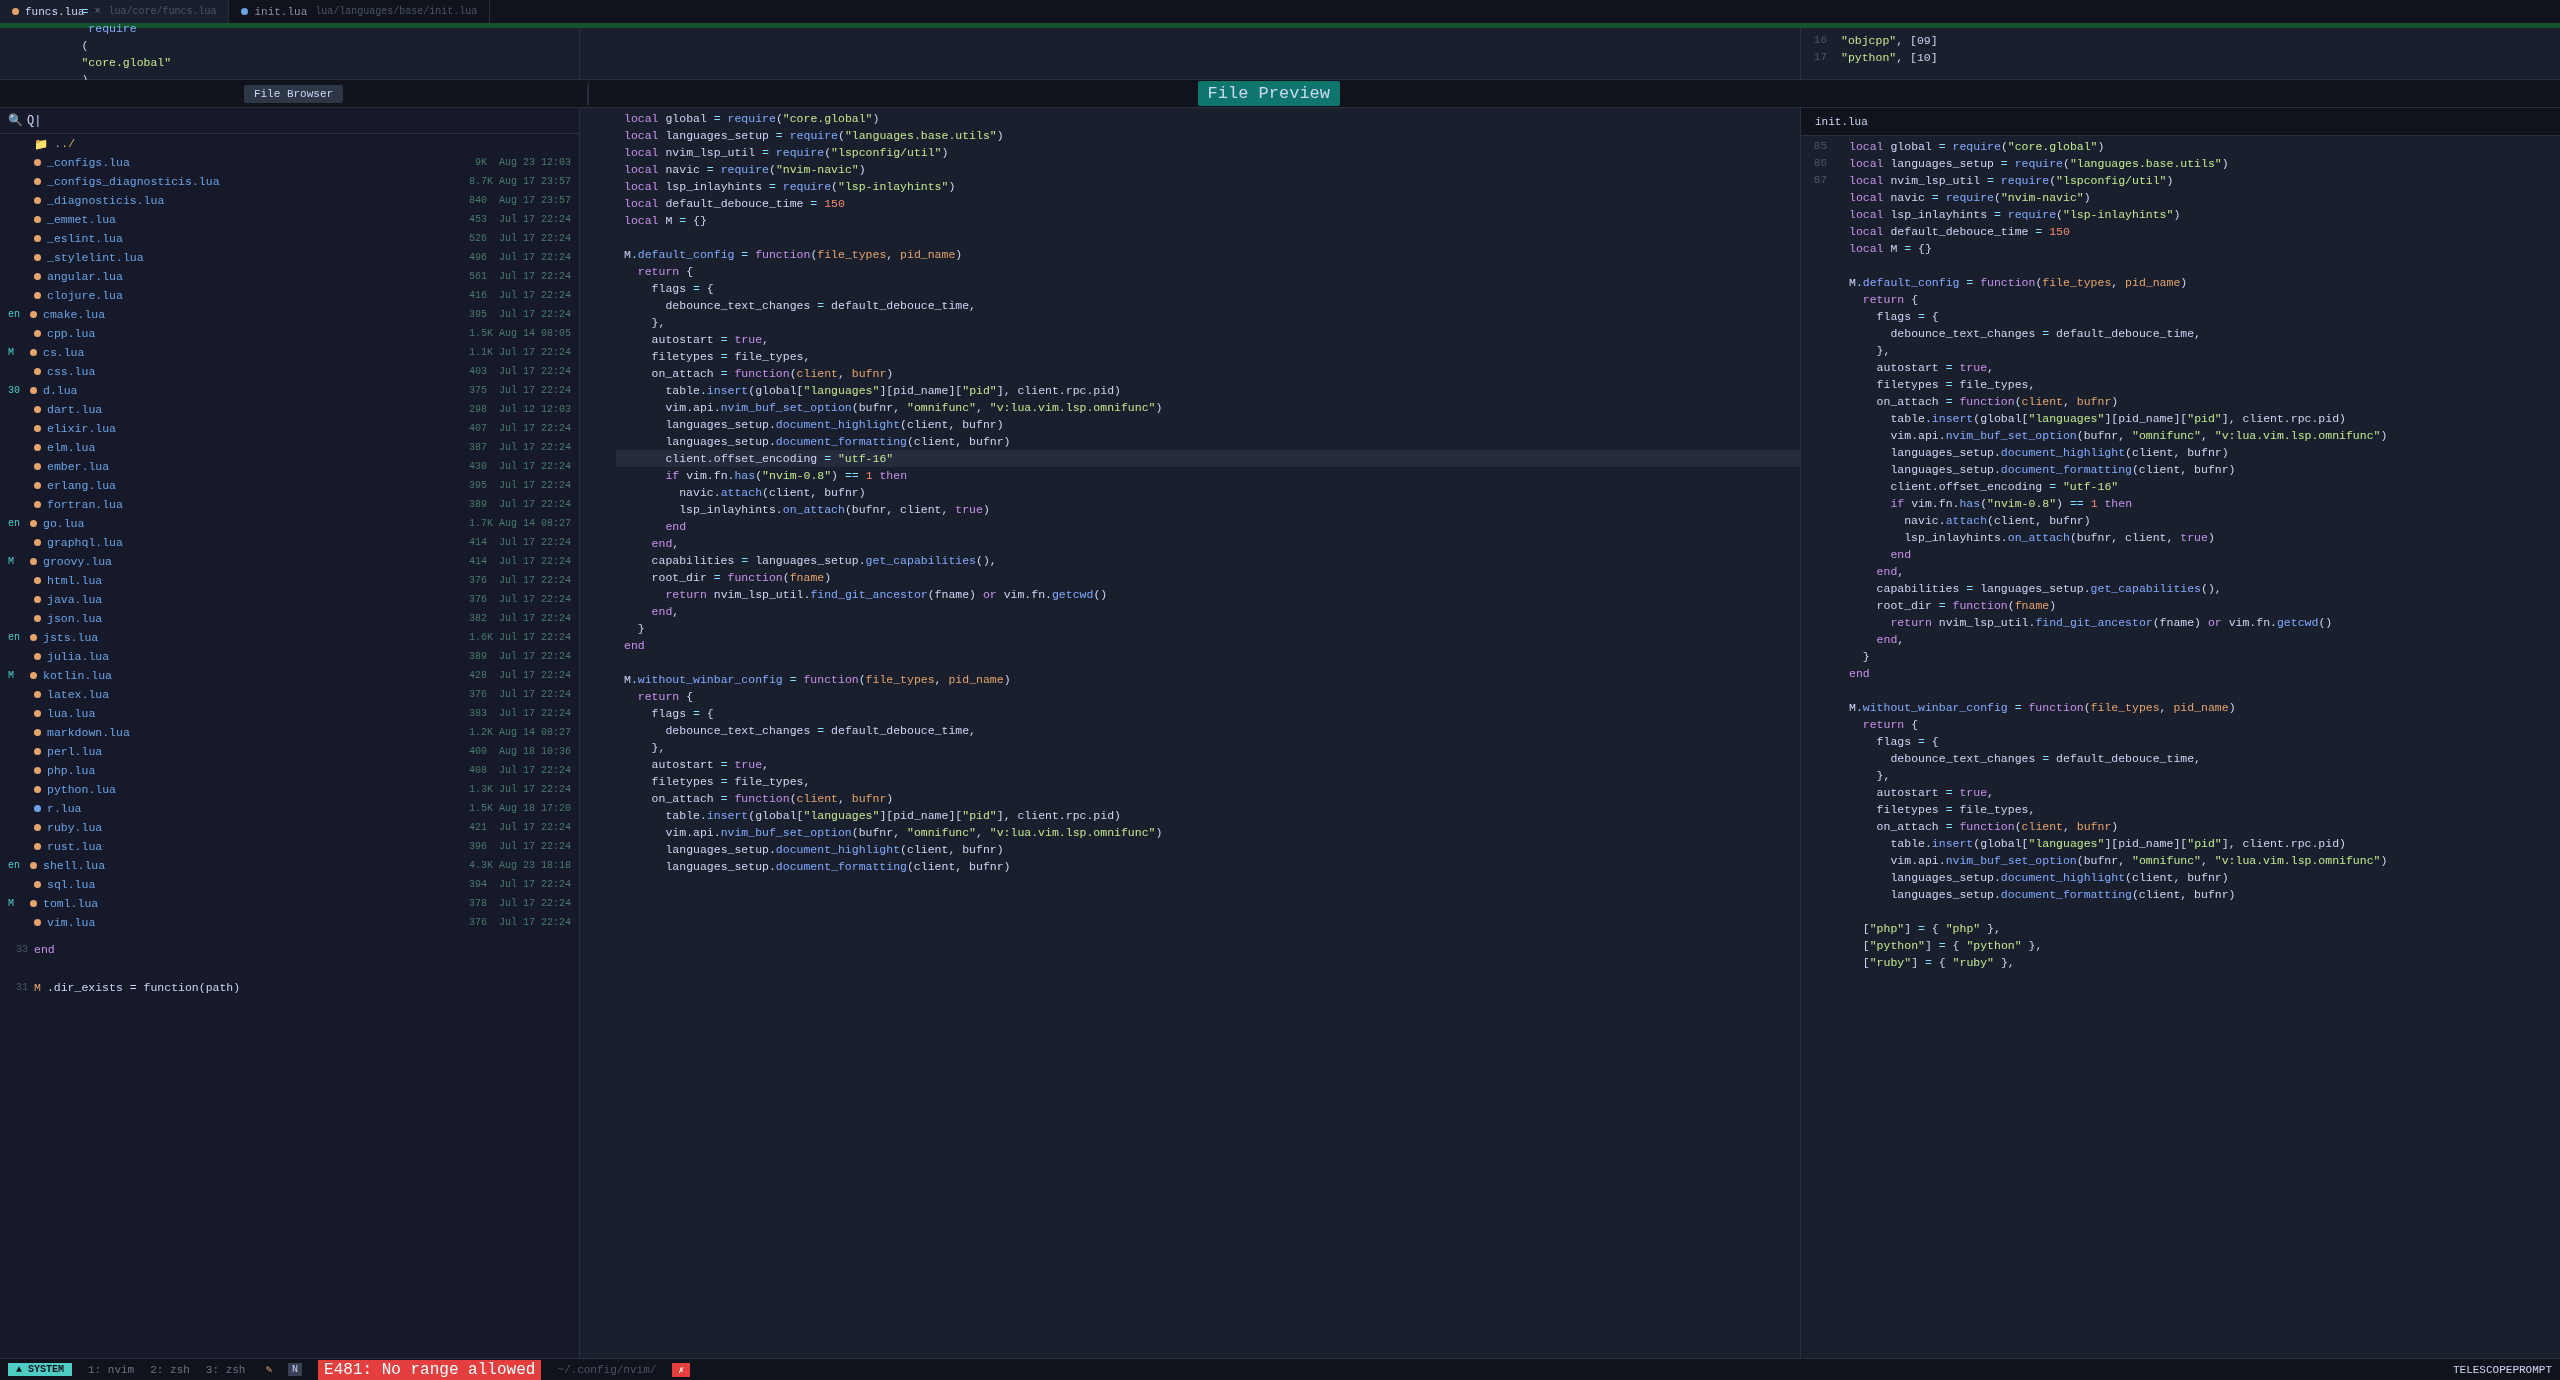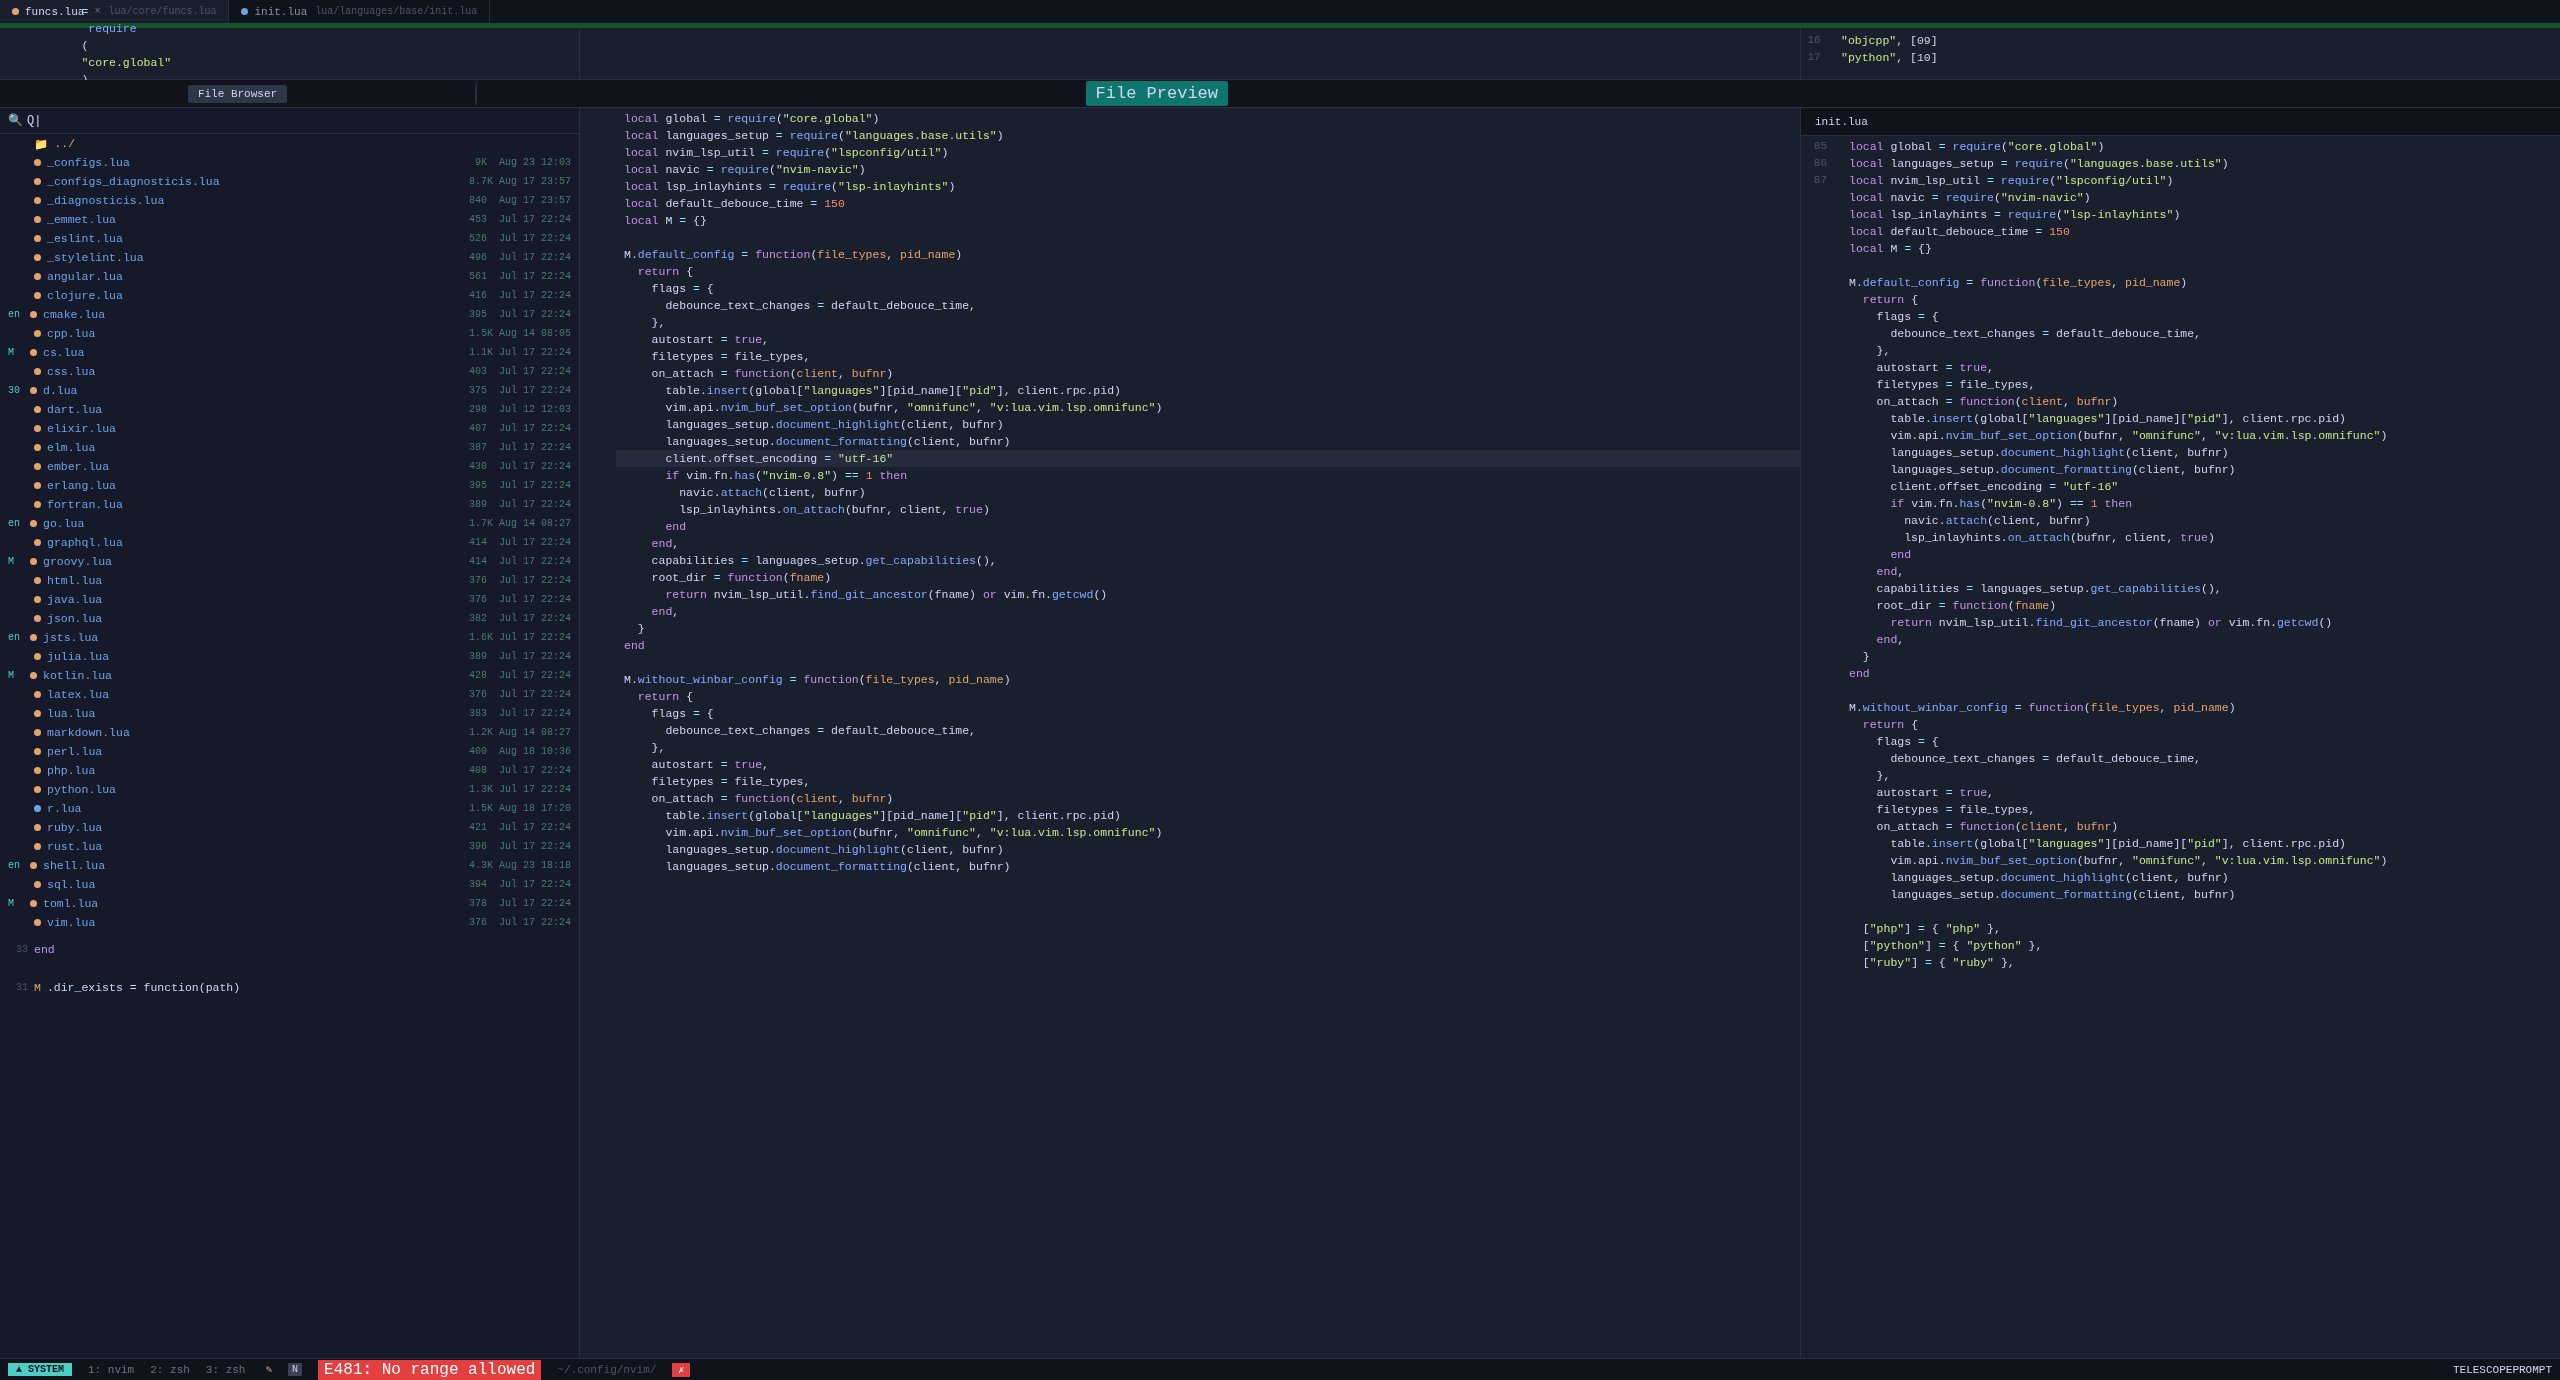--- a/index.html
+++ b/index.html
@@ -340,34 +340,34 @@
       <span class="pl">) </span>
       <span style="color:#82aaff;">:table</span>
       <span style="color:#4ecdc4;">  ←</span>
       <span class="pl"> {modname}</span>
     </div>
   </div>
 
   <div style="flex:1;background:#1a1f2e;"></div>
 
   <div style="width:760px;flex-shrink:0;border-left:1px solid #2a2e3e;background:#1a1f2e;display:flex;overflow:hidden;">
-    <div style="width:32px;color:#4a5568;font-size:11px;text-align:center;padding-right:6px;padding-top:4px;line-height:17px;">
+    <div style="width:32px;color:#4a5568;font-size:11px;text-align:right;padding-right:6px;padding-top:4px;line-height:17px;">
       <div>16</div>
       <div>17</div>
     </div>
     <div style="flex:1;padding:4px 8px;font-size:11.5px;line-height:17px;">
       <div><span class="str">    "objcpp"</span><span class="pl">, [09]</span></div>
       <div><span class="str">    "python"</span><span class="pl">, [10]</span></div>
     </div>
   </div>
 </div>
 
 <div class="editor-top-area">
 
-  <div style="width:476px;flex-shrink:0;border-right:1px solid #2a2e3e;display:flex;justify-content:center;">
+  <div style="width:588px;flex-shrink:0;border-right:1px solid #2a2e3e;display:flex;justify-content:center;">
     <span class="file-browser-label">File Browser</span>
   </div>
 
 
   <div style="width:760px;flex-shrink:0;border-left:1px solid #2a2e3e;display:flex;align-items:center;justify-content:flex-end;padding-right:8px;">
     <span class="file-preview-label">File Preview</span>
   </div>
 </div>
 
 <div class="main-area">

